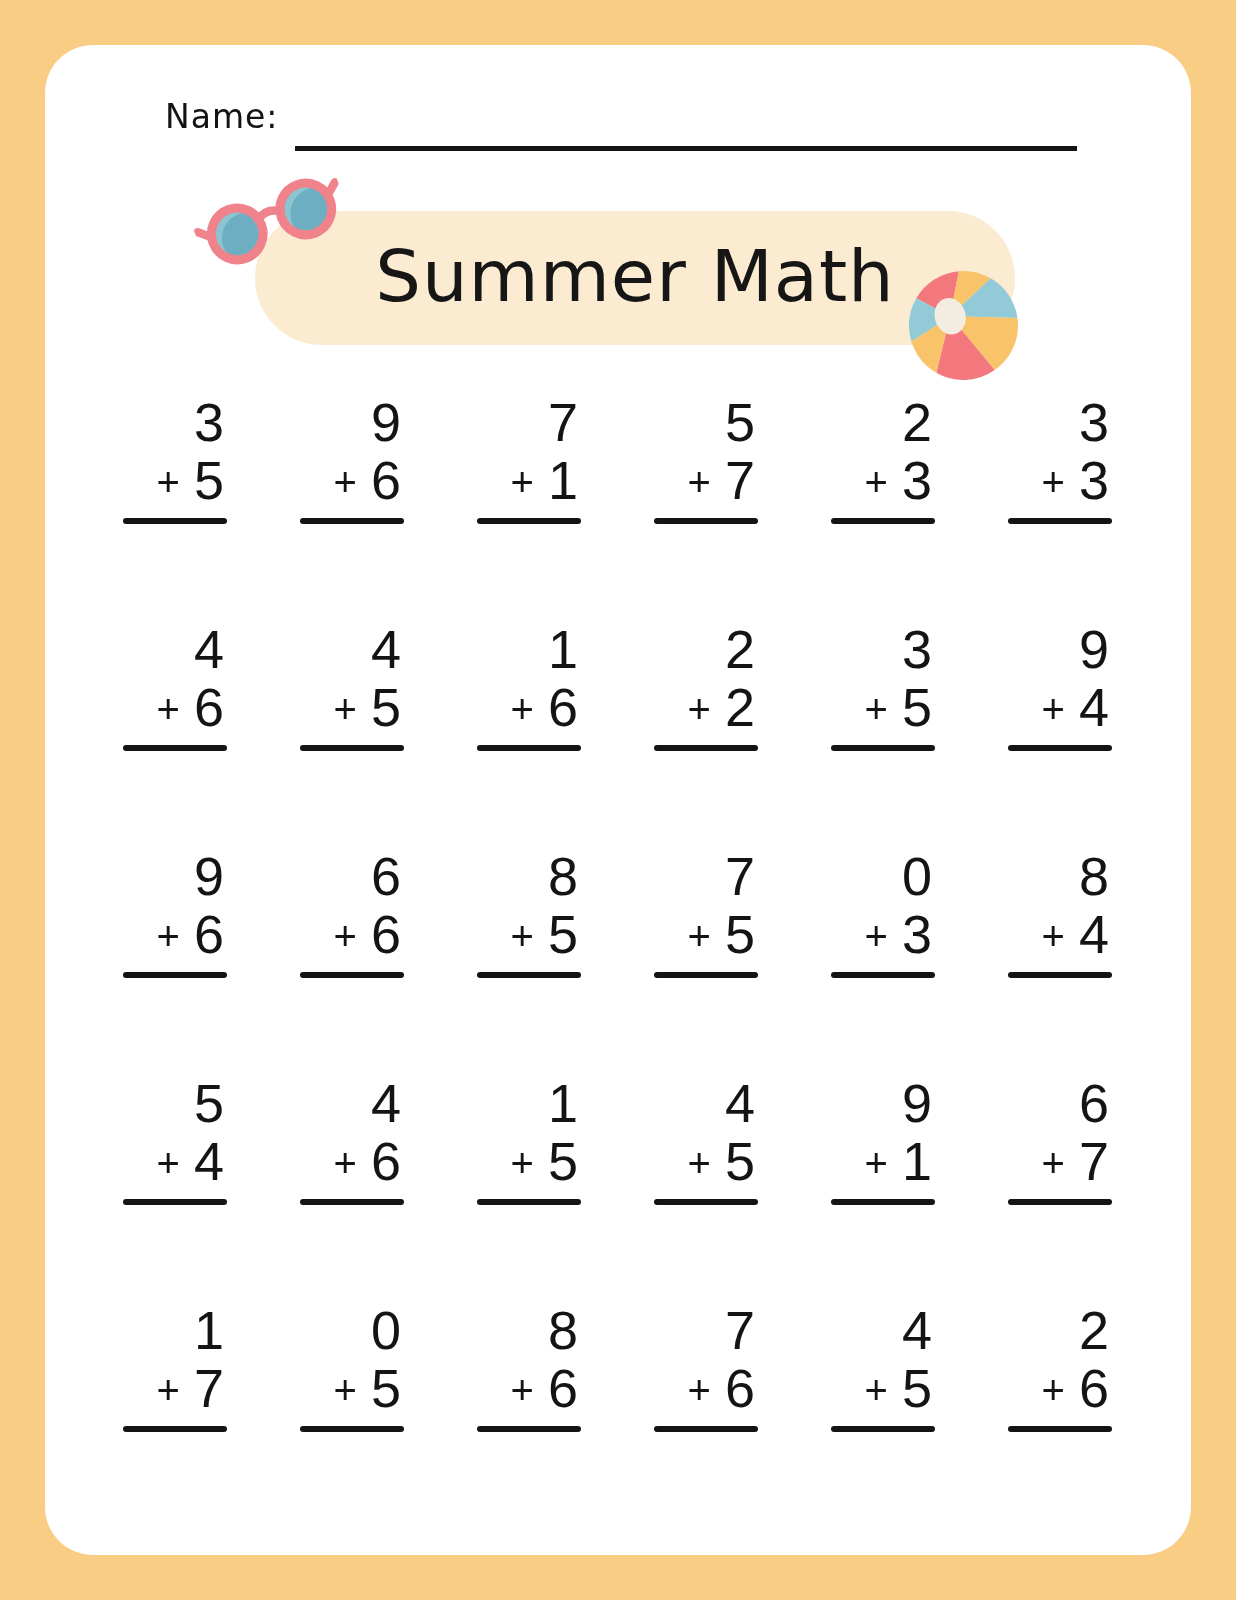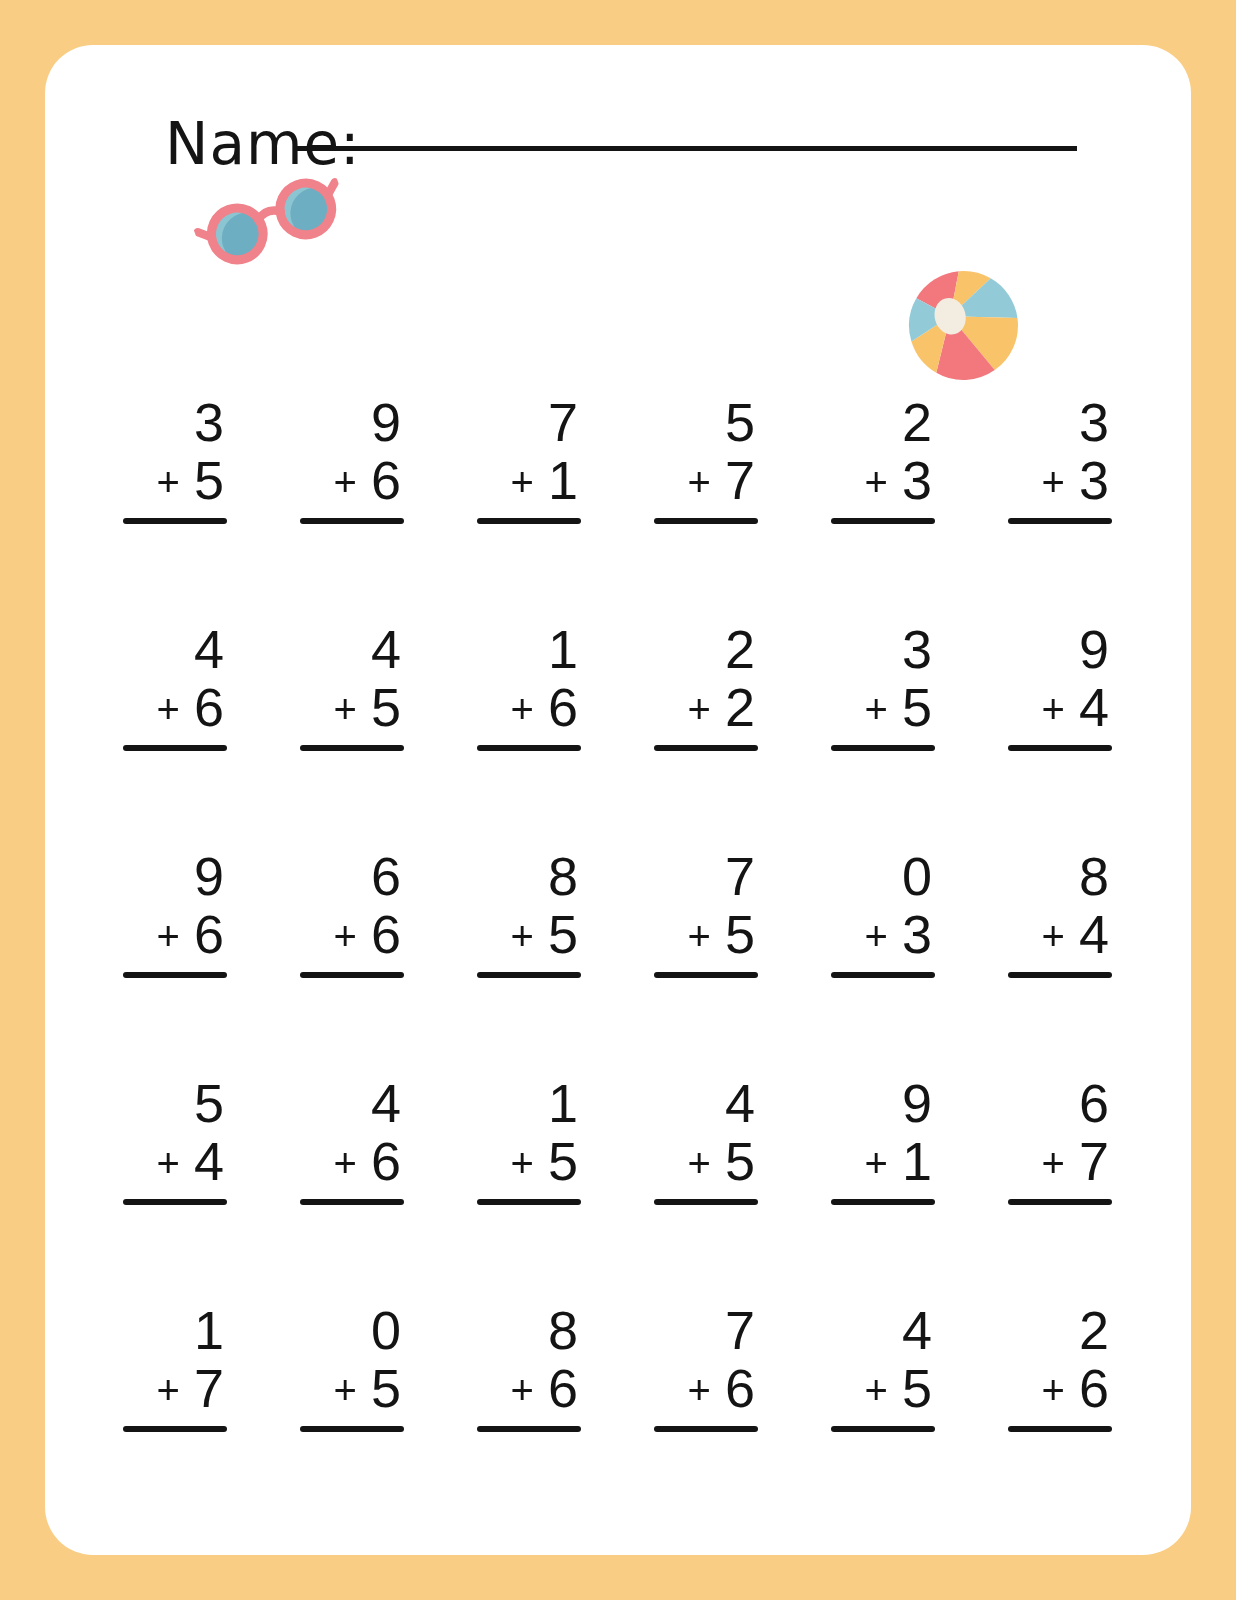--- a/index.html
+++ b/index.html
@@ -13,23 +13,22 @@
   }
   .card {
     position:absolute; left:45px; top:45px;
     width:1146px; height:1510px;
     background:#FFFFFF;
     border-radius:48px;
   }
   
   .name-label {
     position:absolute; left:120px; top:52px;
-    font-size:58px; letter-spacing:1px;
+    font-size:33px; letter-spacing:1px;
     white-space:nowrap;
-    margin-top:13px;
   }
   .name-line {
     position:absolute; left:250px; top:101px;
     width:782px; height:0;
     border-top:5px solid #141414;
   }
   
   .banner {
     position:absolute; left:210px; top:166px;
     width:760px; height:134px;
@@ -77,20 +76,23 @@
   }
 </style>
 </head>
 <body>
 
 <div class="card">
 
   <div class="name-label">Name:</div>
   <div class="name-line"></div>
 
+  <div class="banner">
+    <div class="title">Summer Math</div>
+  </div>
 
   <svg class="sunglasses" viewBox="0 0 200 120" xmlns="http://www.w3.org/2000/svg">
     <defs>
       <clipPath id="lensL">
           <circle cx="52" cy="62" r="34"></circle>
         </clipPath>
       <clipPath id="lensR">
           <circle cx="148" cy="62" r="34"></circle>
         </clipPath>
     </defs>

